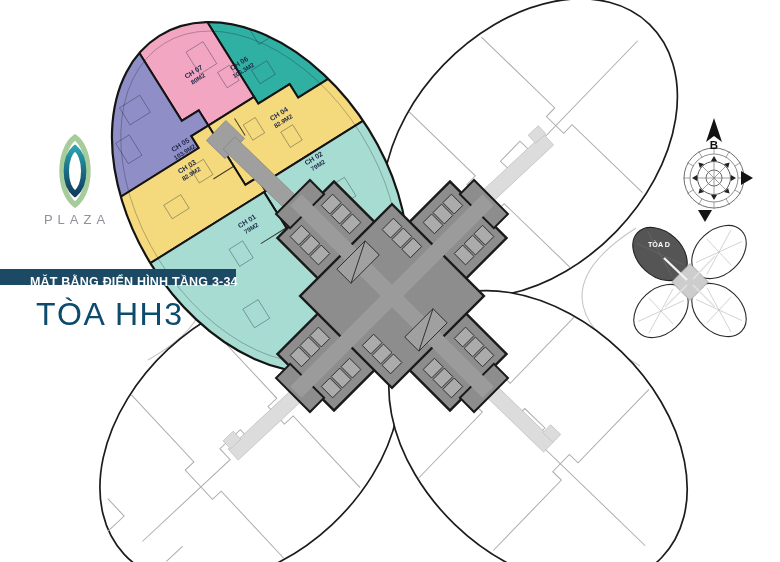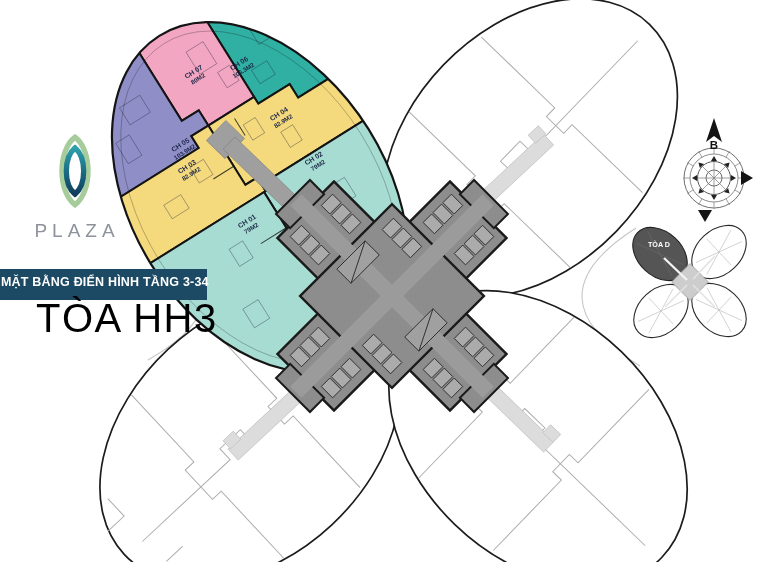--- a/index.html
+++ b/index.html
@@ -5,24 +5,24 @@
   html,body{margin:0;padding:0;background:#fff;}
   .canvas{position:relative;width:780px;height:562px;background:#fff;overflow:hidden;
           font-family:"Liberation Sans","DejaVu Sans",sans-serif;}
   .plan-svg{position:absolute;left:0;top:0;}
   .brand{position:absolute;left:4px;top:134px;width:142px;text-align:center;}
   .brand .mark{display:block;margin:0 auto;}
   .wordmark{font-size:27px;font-weight:bold;letter-spacing:-0.5px;line-height:1;margin-top:5px;white-space:nowrap;}
   .wordmark .sky{color:#14395E;}
   .wordmark .view{color:#1F7E8E;}
   .wordmark .reg{font-size:9px;color:#1F7E8E;vertical-align:baseline;}
-  .plaza{font-size:19px;letter-spacing:5px;color:#8D929B;margin-top:12px;padding-left:4px;}
-  .banner{position:absolute;left:0;top:269px;width:206px;height:31px;background:#1C4963;color:#fff;
-          font-weight:bold;font-size:12.5px;line-height:27px;padding-left:1px;letter-spacing:.2px;white-space:nowrap;}
-  .tower-title{position:absolute;left:36px;top:296px;font-size:40px;color:#000000;letter-spacing:1.5px;font-weight:normal;}
+  .plaza{font-size:13px;letter-spacing:5px;color:#8D929B;margin-top:4px;padding-left:4px;}
+  .banner{position:absolute;left:0;top:269px;width:206px;height:16px;background:#1C4963;color:#fff;
+          font-weight:bold;font-size:12.5px;line-height:27px;padding-left:30px;letter-spacing:.2px;white-space:nowrap;}
+  .tower-title{position:absolute;left:36px;top:296px;font-size:32px;color:#0c4a6e;letter-spacing:1.5px;font-weight:normal;}
   text{font-family:"Liberation Sans","DejaVu Sans",sans-serif;}
   .apt-id{font-size:7px;font-weight:bold;fill:#1C2747;}
   .apt-area{font-size:6.2px;font-weight:bold;fill:#1C2747;}
   .compass-b{font-size:11.5px;font-weight:bold;fill:#111;}
   .mini-label{font-size:7.2px;font-weight:bold;fill:#fff;}
 </style>
 </head>
 <body>
 
 <div class="canvas">

